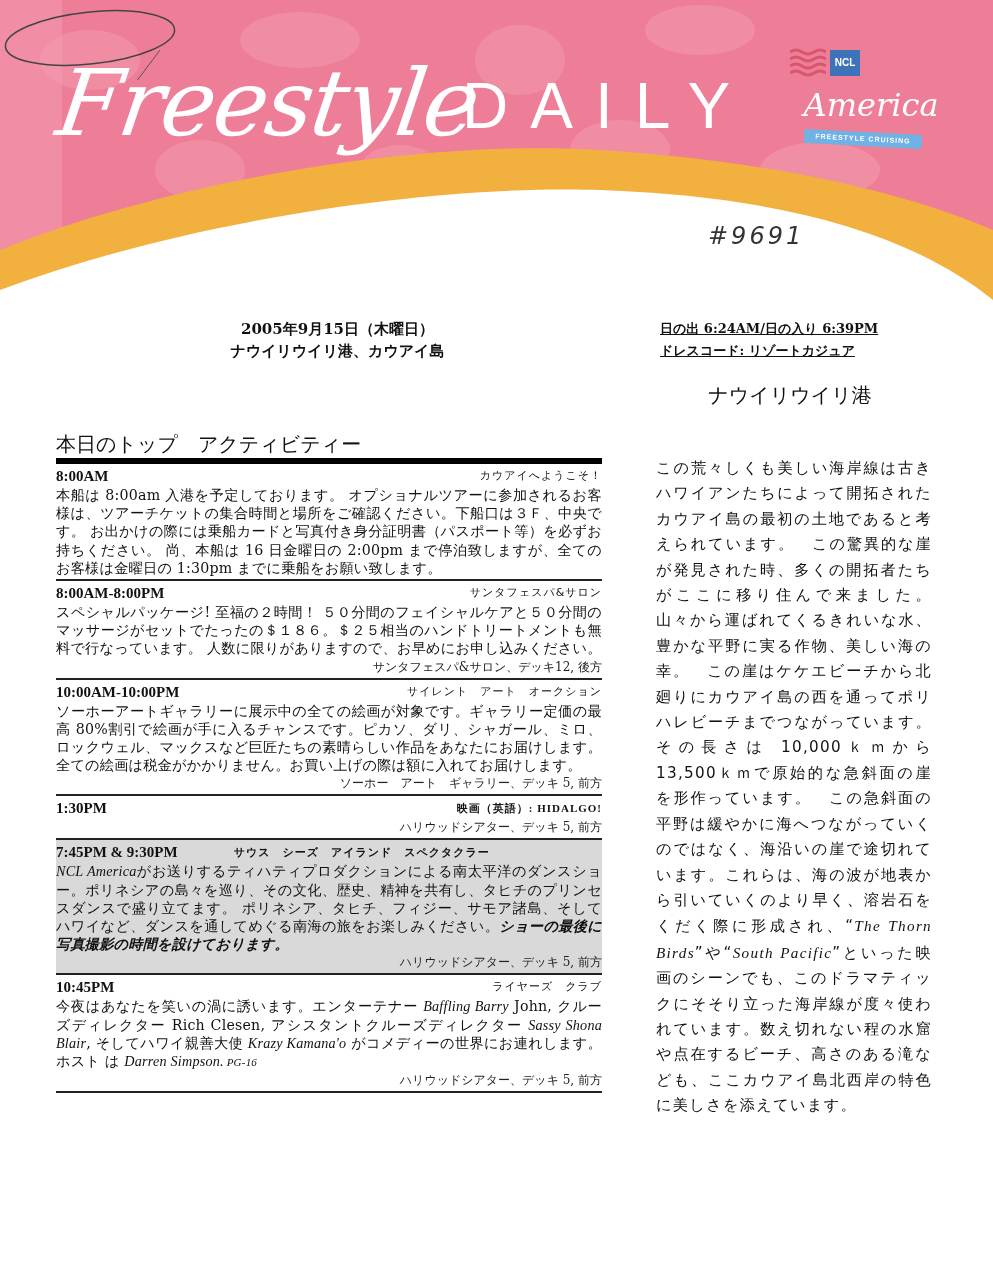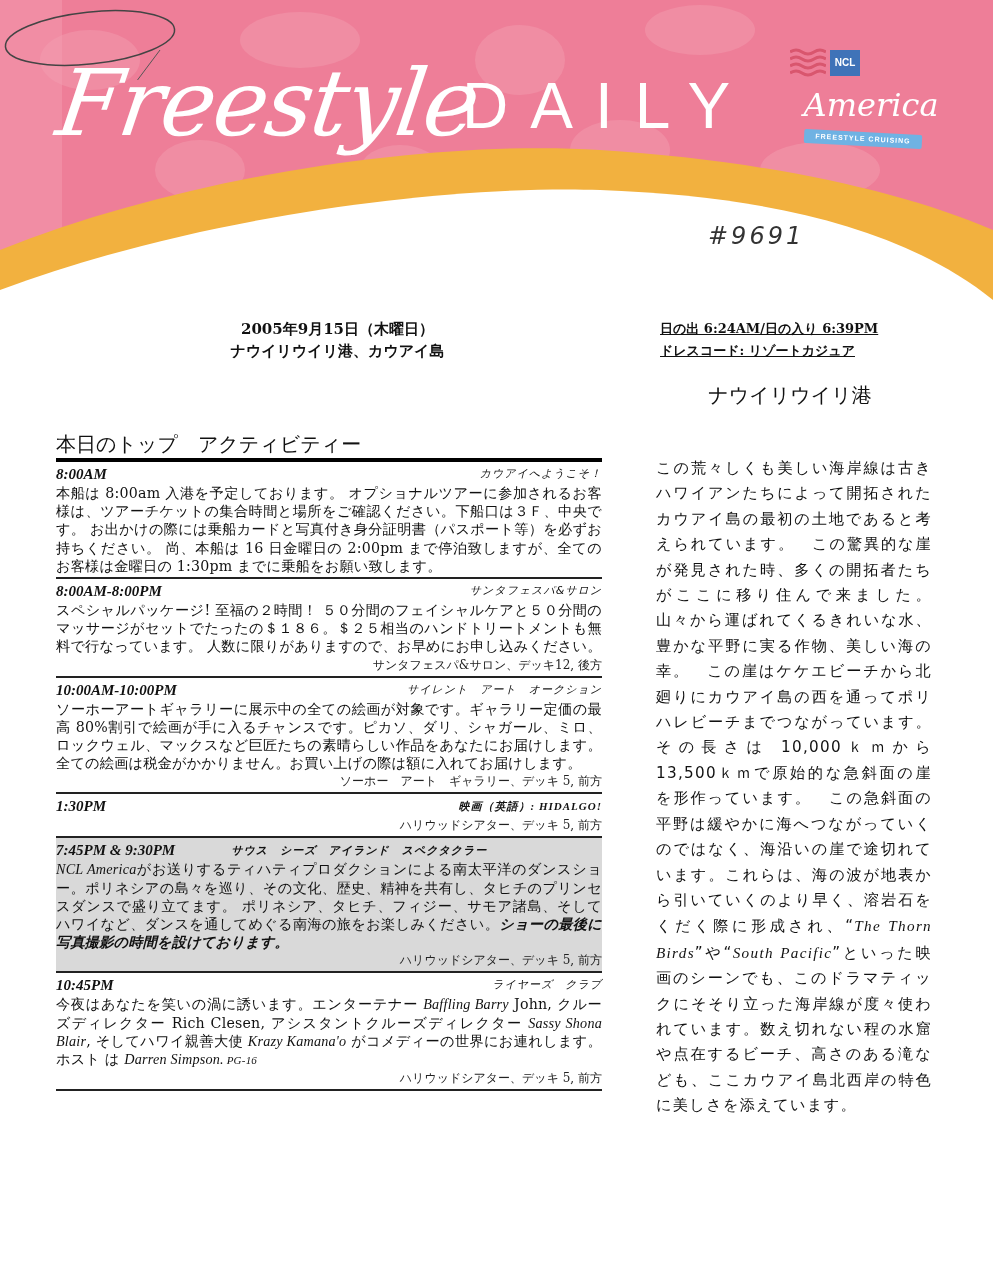--- a/index.html
+++ b/index.html
@@ -46,24 +46,24 @@
   }
   .hw-oval { position:absolute; left:668px; top:198px; }
 
   .date-block { position:absolute; left:200px; top:318px; width:275px; text-align:center;
     font-size:15px; line-height:22px; font-weight:bold; }
   .sun-block { position:absolute; left:660px; top:318px; width:300px; font-size:13px; line-height:22px; font-weight:bold;text-decoration:underline; }
   .right-title { position:absolute; left:660px; top:382px; width:260px; text-align:center;
     font-family:"DejaVu Sans", sans-serif; font-size:20px; }
 
   .left-col { position:absolute; left:56px; top:430px; width:546px; }
-  .sec-title { font-family:"DejaVu Sans",sans-serif; font-size:20px; line-height:28px; border-bottom:4px solid #000000; padding-bottom:0; }
+  .sec-title { font-family:"DejaVu Sans",sans-serif; font-size:20px; line-height:28px; border-bottom:6px solid #000000; padding-bottom:0; }
   .act { border-bottom:2px solid #222; padding:2px 0 2px; }
   .act.shaded { background:#d9d9d9; }
-  .act-head { display:flex; justify-content:space-between; align-items:center;font-style:italic; }
+  .act-head { display:flex; justify-content:space-between; align-items:center; }
   .act-time { font-weight:bold; font-size:15px; line-height:20px; font-family:"Liberation Serif",serif; }
   .act-name { font-size:11px; line-height:20px; font-family:"DejaVu Sans",sans-serif; letter-spacing:1px; }
   .act-name.bold { font-weight:bold; font-family:"Liberation Serif",serif;padding-left:48px; }
   .act-body { font-size:14.2px; line-height:18.2px; text-align:justify; letter-spacing:0.2px; }
   .act-loc { text-align:right; font-size:12px; line-height:18px; color:#222; }
   i { font-family:"Liberation Serif",serif; font-style:italic; }
 
   .right-col { position:absolute; left:656px; top:456px; width:276px;
     font-family:"DejaVu Sans",sans-serif; font-size:15.2px; line-height:25.4px; letter-spacing:1.3px; text-align:justify; }
 </style>

